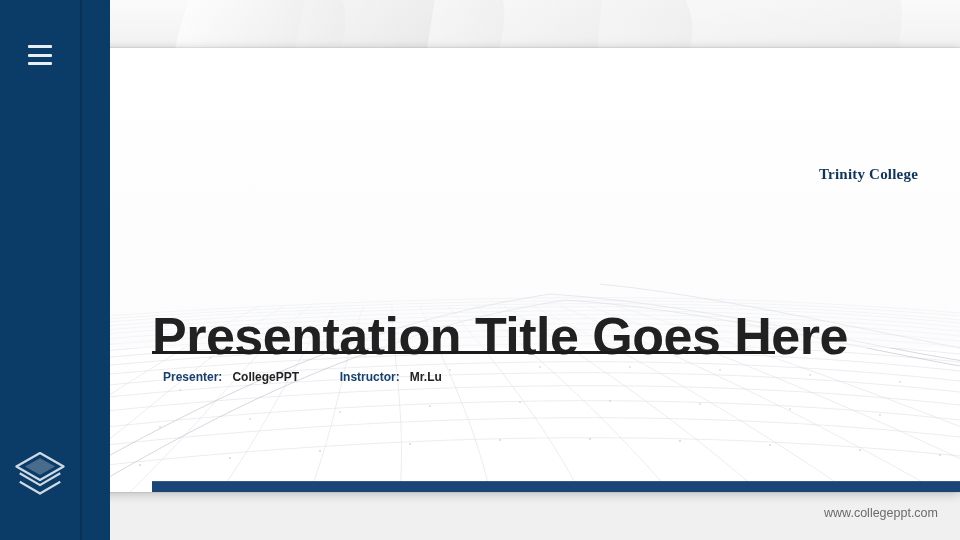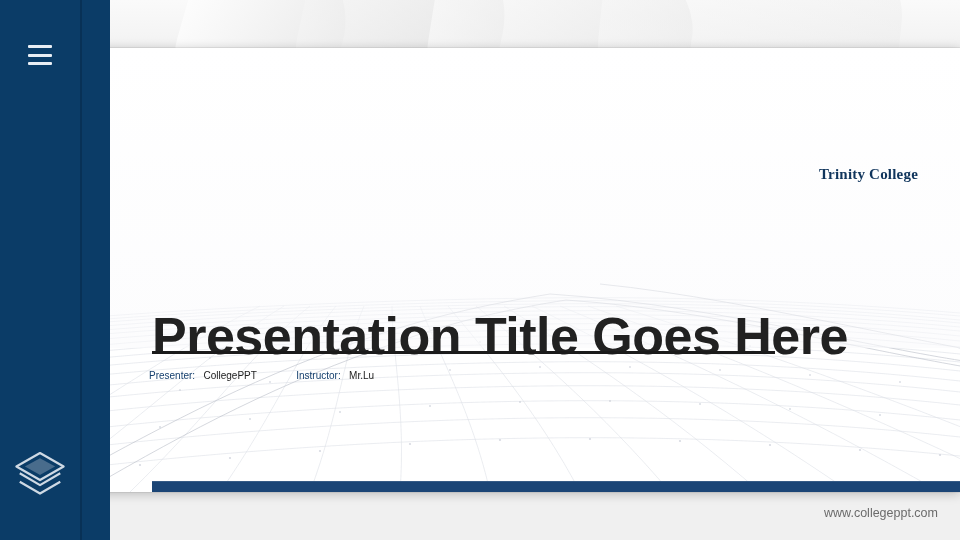--- a/index.html
+++ b/index.html
@@ -137,23 +137,23 @@
 
   .rule {
     position: absolute;
     left: 72px; top: 303px;
     width: 623px; height: 3px;
     background: #1b1b1b;
   }
 
   .meta {
     position: absolute;
-    left: 69px; top: 322px;
-    font-size: 10px;
-    font-weight: 400;
+    left: 83px; top: 322px;
+    font-size: 12px;
+    font-weight: 700;
     white-space: nowrap;
   }
   .meta .lbl { color: #16406e; }
   .meta .val { color: #222222; }
   .meta .gap { display: inline-block; width: 34px; }
 
   .blue-bar {
     position: absolute;
     left: 152px; top: 481px;
     width: 808px; height: 11px;

